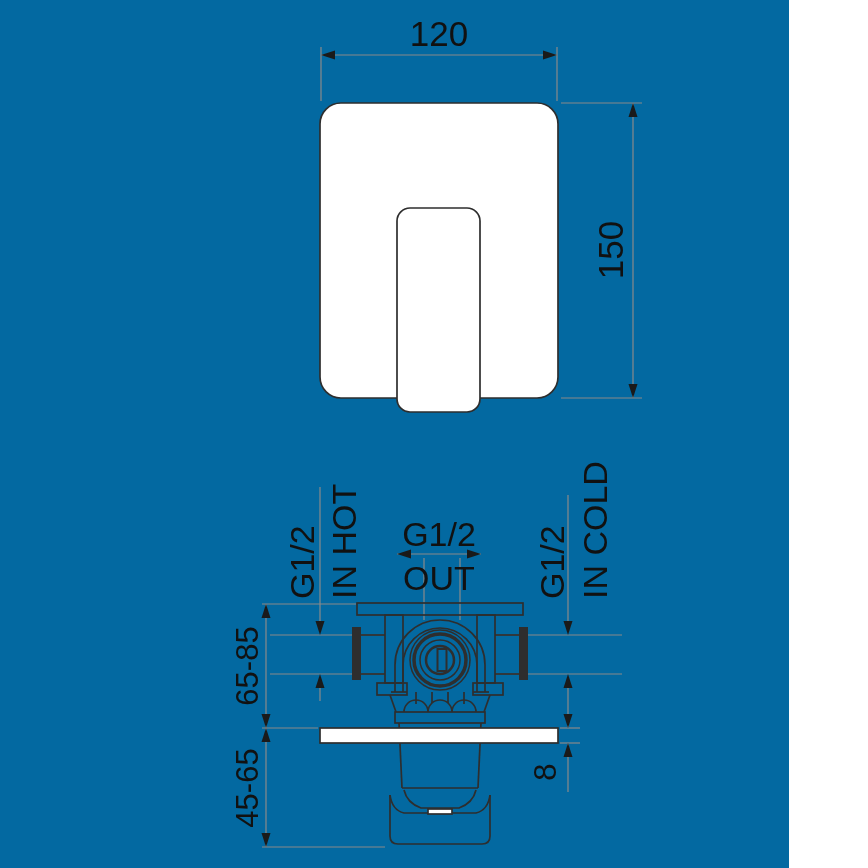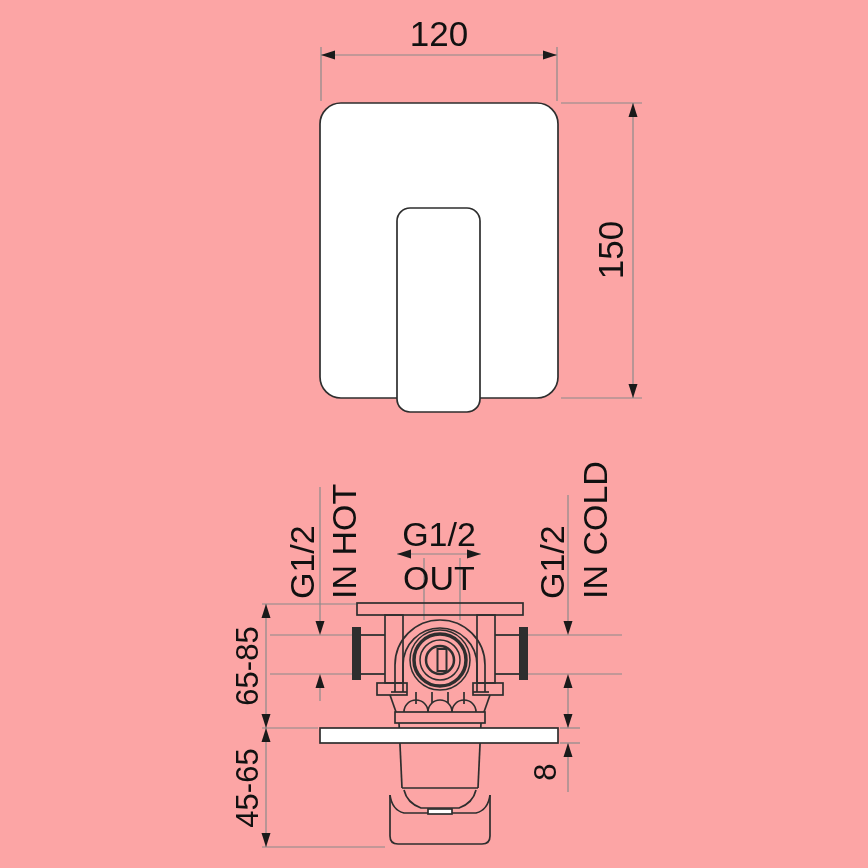--- a/index.html
+++ b/index.html
@@ -2,23 +2,23 @@
 <html><head>
 <meta charset="utf-8">
 <style>
   html, body {
     margin: 0;
     padding: 0;
     background: #ffffff;
   }
   .stage {
     position: relative;
-    width: 868px;
+    width: 789px;
     height: 868px;
-    background: #fca5a5;
+    background: #0369a1;
     overflow: hidden;
   }
   svg text {
     font-family: "Liberation Sans", "DejaVu Sans", sans-serif;
   }
   .dim-text {
     font-size: 35px;
   }
   .label-text {
     font-size: 34px;

